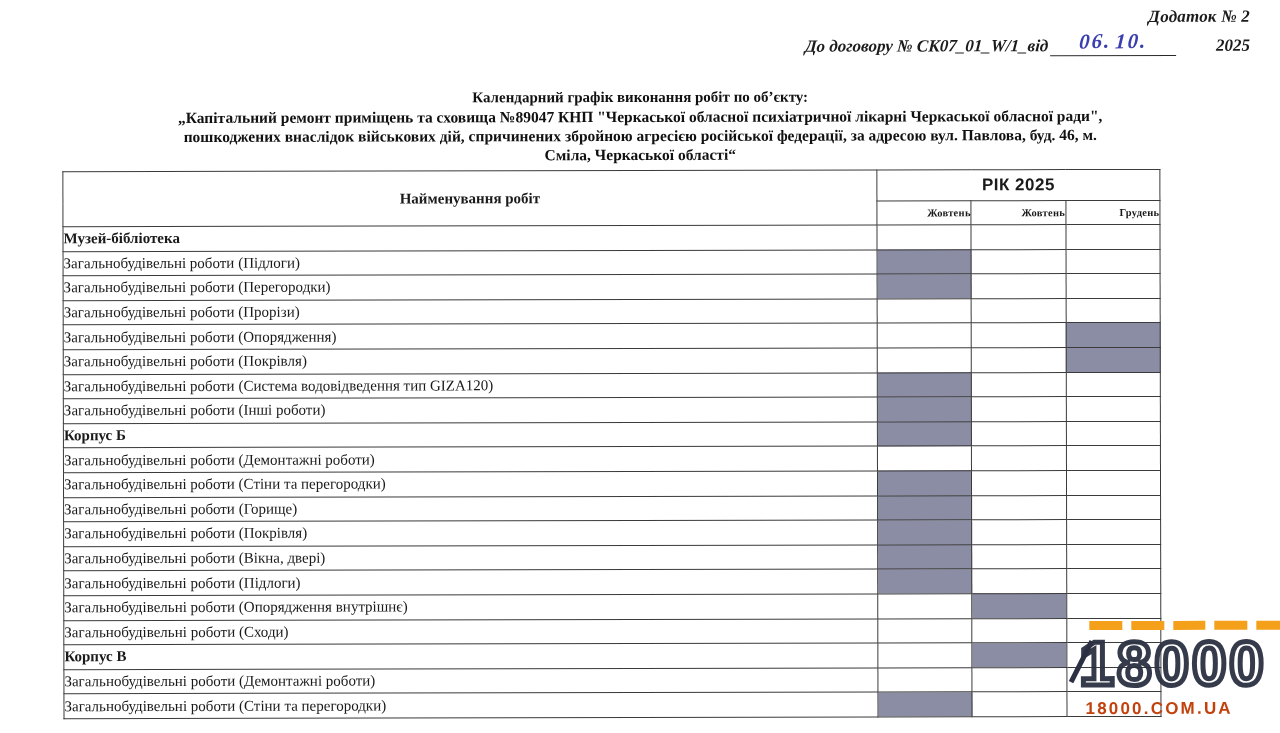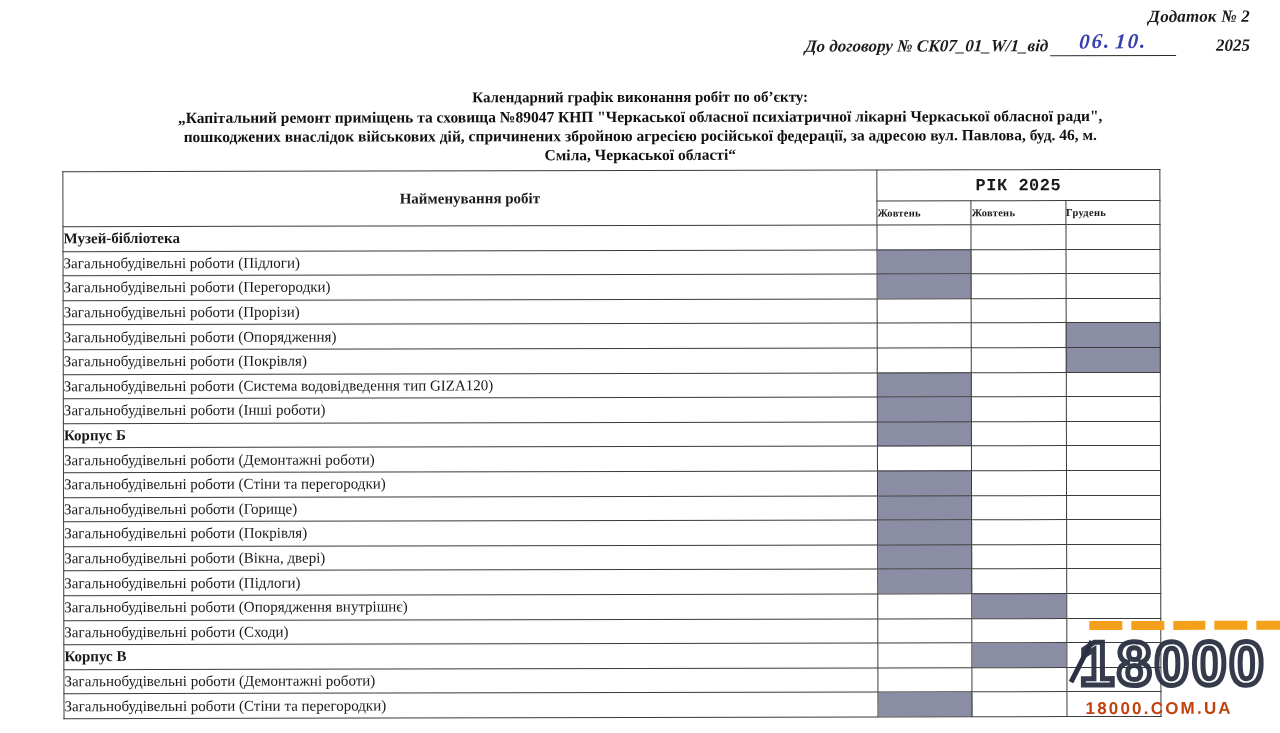--- a/index.html
+++ b/index.html
@@ -113,28 +113,28 @@
   .th-name{
     height:44px;
     text-align:center;
     font-family:"Liberation Serif", serif;
     font-weight:700;
     font-size:15px;
   }
   .th-year{
     height:30px;
     text-align:center;
-    font-family:Liberation Mono, monospace;
+    font-family:Liberation Sans, sans-serif;
     font-weight:700;
     font-size:17px;
     letter-spacing:.5px;
   }
   .th-month{
     height:23px;
-    text-align:left;
+    text-align:right;
     font-family:"Liberation Serif", serif;
     font-weight:700;
     font-size:10.5px;
     letter-spacing:.3px;
     margin-left:45px;
   }
 
   tr.row td{ height:23.6px; }
   .cell-name{
     padding:1px 0 2px 8px;

